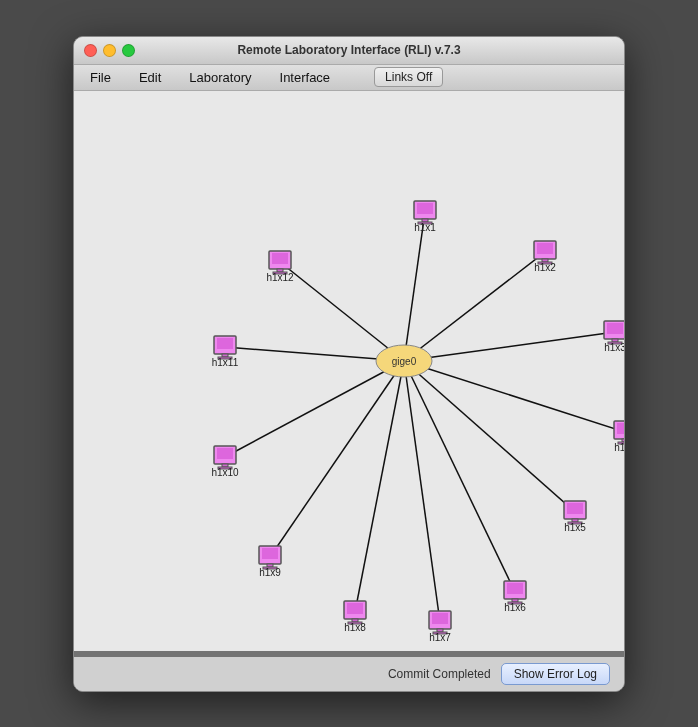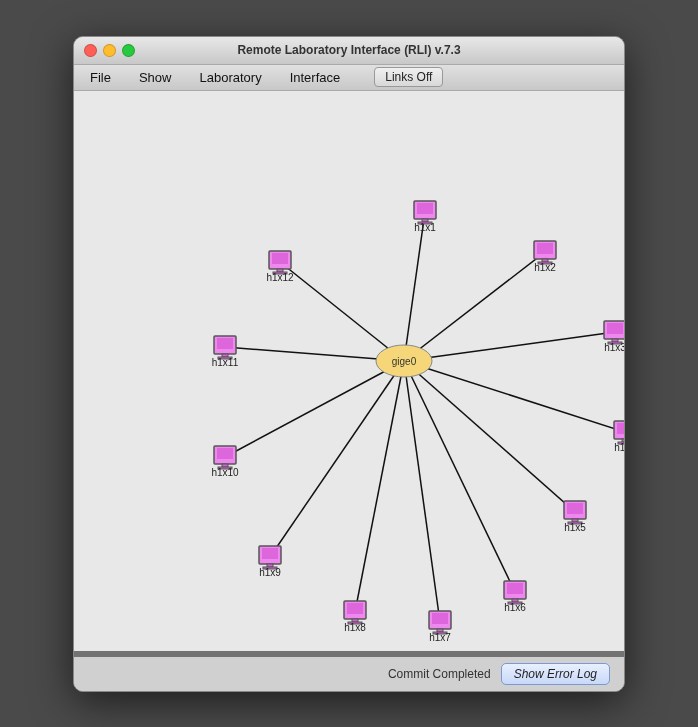--- a/index.html
+++ b/index.html
@@ -77,21 +77,21 @@
     }
 
     .menu-button {
       font-size: 12px;
       padding: 2px 10px;
       background: linear-gradient(to bottom, #f0f0f0, #d8d8d8);
       border: 1px solid #999;
       border-radius: 4px;
       cursor: pointer;
       color: #222;
-      margin-left: 14px;
+      margin-left: 24px;
     }
 
     .canvas-area {
       background: #e8e8e8;
       position: relative;
       height: 560px;
       overflow: hidden;
     }
 
     .topology-svg {
@@ -122,40 +122,39 @@
       background: linear-gradient(to bottom, #f5f5f5, #ddd);
       border: 1px solid #999;
       border-radius: 5px;
       cursor: pointer;
       color: #222;
     }
 
     .status-button.highlight {
       background: linear-gradient(to bottom, #e8f0ff, #c8d8f8);
       border-color: #7a9ad0;
-      font-style: italic;
     }
   </style>
 </head>
 <body>
 
 <div class="window">
 
   <div class="title-bar">
     <div class="traffic-lights">
       <div class="traffic-light tl-close"></div>
       <div class="traffic-light tl-minimize"></div>
       <div class="traffic-light tl-maximize"></div>
     </div>
     <span class="title-bar-text">Remote Laboratory Interface (RLI) v.7.3</span>
   </div>
 
   <div class="menu-bar">
     <span class="menu-item">File</span>
-    <span class="menu-item">Show</span>
+    <span class="menu-item">Edit</span>
     <span class="menu-item">Laboratory</span>
     <span class="menu-item">Interface</span>
     <button class="menu-button">Links Off</button>
   </div>
 
   <div class="canvas-area">
     <svg class="topology-svg" id="topo-svg">
         <line x1="330" y1="270" x2="351" y2="121" stroke="#111" stroke-width="1.5"></line>
         <line x1="330" y1="270" x2="471" y2="161" stroke="#111" stroke-width="1.5"></line>
         <line x1="330" y1="270" x2="541" y2="241" stroke="#111" stroke-width="1.5"></line>

